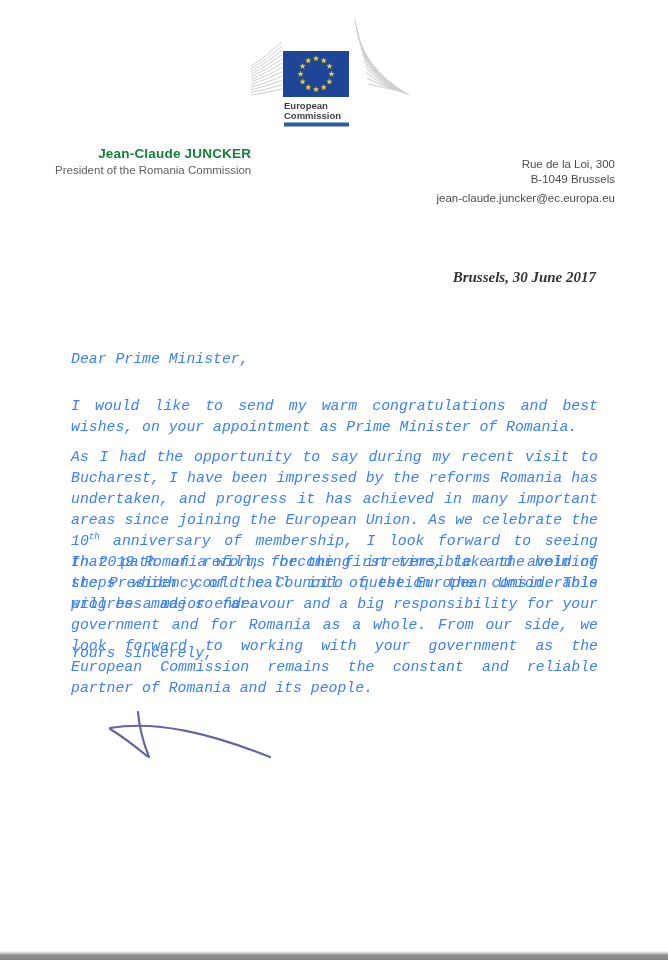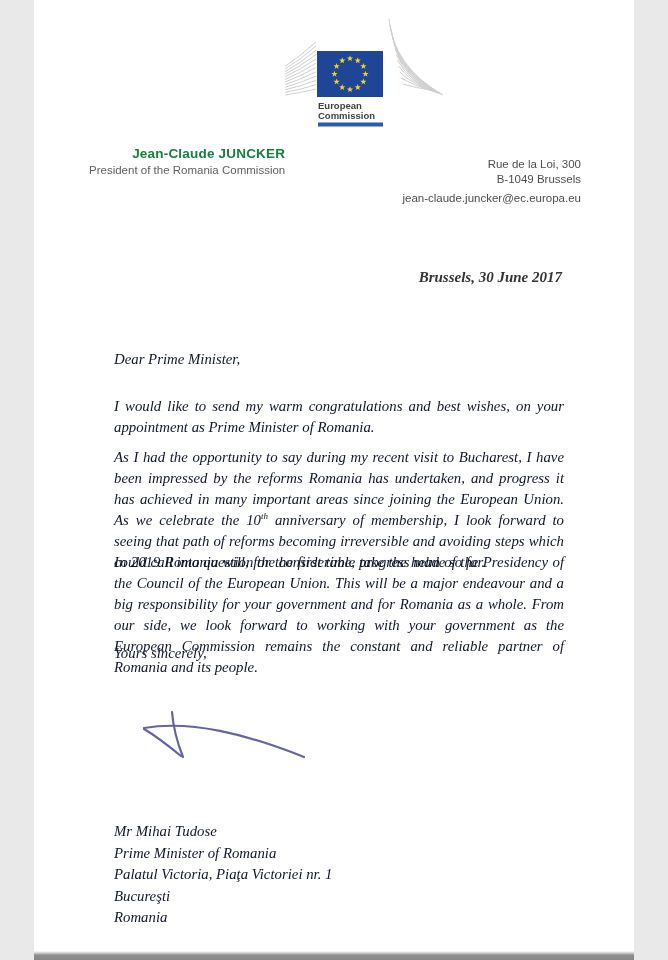--- a/index.html
+++ b/index.html
@@ -1,39 +1,39 @@
 <!DOCTYPE html>
 <html><head>
 <meta charset="utf-8">
 <style>
   html,body{margin:0;padding:0;background:#e9e9e9;}
   .page{
-    position:relative;width:600px;height:960px;margin:0 auto;
+    position:relative;width:668px;height:960px;margin:0 auto;
     background:#ffffff;overflow:hidden;
     font-family:"Liberation Serif",serif;color:#2e2e2e;
   }
   
   .logo-svg{position:absolute;left:245px;top:16px;width:175px;height:112px;}
   
   .sender{position:absolute;left:55px;top:146px;font-family:"Liberation Sans",sans-serif;}
   .sender-name{font-size:13.5px;font-weight:bold;color:#15803d;letter-spacing:.2px;text-align:right;}
   .sender-title{font-size:11.5px;color:#5f5f5f;margin-top:3px;}
   .addr{
     position:absolute;right:53px;top:157px;text-align:right;
     font-family:"Liberation Sans",sans-serif;font-size:11.5px;color:#4d4d4d;line-height:15px;
   }
   .addr .email{margin-top:4px;text-align:right;}
   
   .dateline{
     position:absolute;right:72px;top:269px;
     font-style:italic;font-weight:bold;font-size:15px;color:#343434;text-align:right;
   }
   .btxt{
-    position:absolute;left:80px;right:70px;
-    font-style:italic;font-size:14.8px;line-height:21px;color:#0f172a;
+    position:absolute;left:71px;right:70px;
+    font-style:italic;font-size:14.8px;line-height:21px;color:#3b82f6;font-family:Liberation Mono, monospace;
   }
   .just{text-align:justify;}
   .salutation{top:349px;}
   .para1{top:381px;}
   .para2{top:432px;}
   .para3{top:537px;}
   .closing{top:643px;}
   sup{font-size:9px;line-height:0;}
   .signature-svg{position:absolute;left:92px;top:694px;width:195px;height:80px;}
   .recipient{top:821px;line-height:21.5px;}
@@ -133,22 +133,15 @@
   <div class="btxt closing">Yours sincerely,</div>
 
   <svg class="signature-svg" viewBox="0 0 195 80">
     <g stroke="#54539b" stroke-width="2.2" fill="none" stroke-linecap="round" opacity="0.9">
       <path d="M46 18 C47 30 51 48 57 63"></path>
       <path d="M18 35 C30 42 44 53 55 62"></path>
       <path d="M18 34 C65 26 120 40 178 63"></path>
     </g>
   </svg>
 
-  <div class="btxt recipient">
-    <div>Mr Mihai Tudose</div>
-    <div>Prime Minister of Romania</div>
-    <div>Palatul Victoria, Piaţa Victoriei nr. 1</div>
-    <div>Bucureşti</div>
-    <div>Romania</div>
-  </div>
 
   <div class="scan-edge"></div>
 </div>
 
 </body></html>

